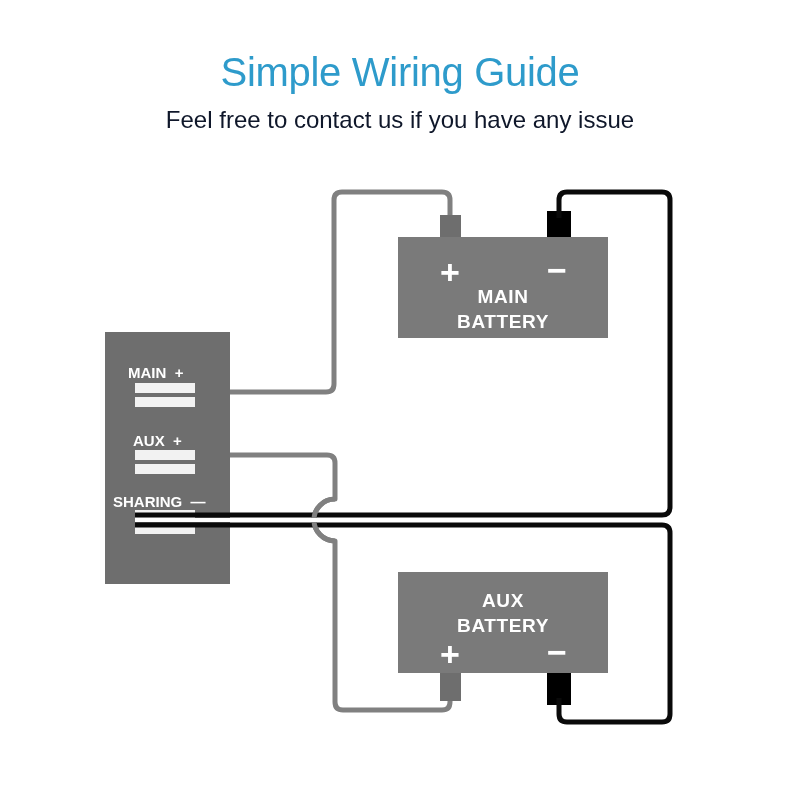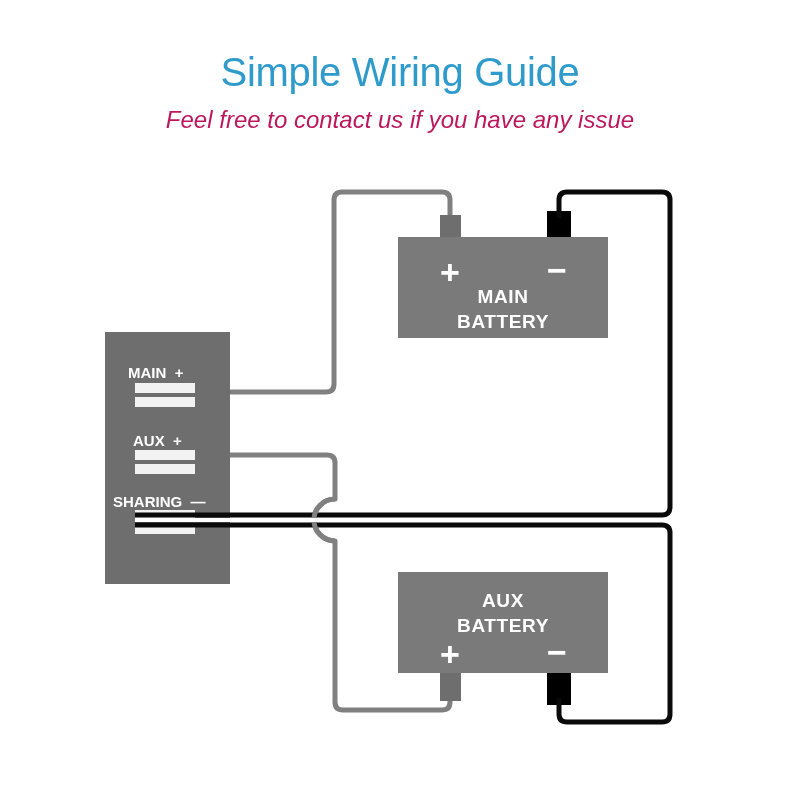--- a/index.html
+++ b/index.html
@@ -81,21 +81,21 @@
     font-size: 34px;
   }
 </style>
 </head>
 <body>
 
 <div id="page" style="background: rgb(255, 255, 255); margin-top: 12px;">
 
   <div class="header">
     <div class="title" style="color: rgb(46, 155, 203);">Simple Wiring Guide</div>
-    <div class="subtitle" style="color: #be185d; font-style: italic;">Feel free to contact us if you have any issue</div>
+    <div class="subtitle" style="color: #0f172a;">Feel free to contact us if you have any issue</div>
   </div>
 
   <div class="diagram">
     <svg width="800" height="800" viewBox="0 0 800 800" xmlns="http://www.w3.org/2000/svg">
 
       <path d="M 205,380 L 326,380 Q 334,380 334,372 L 334,188 Q 334,180 342,180 L 442,180 Q 450,180 450,188 L 450,212" fill="none" stroke="#808080" stroke-width="5" stroke-linecap="butt" stroke-linejoin="round"></path>
 
       <path d="M 205,443 L 327,443 Q 335,443 335,451 L 335,487
                A 15 15 0 0 0 335 529
                L 335,690 Q 335,698 343,698 L 442,698 Q 450,698 450,690 L 450,672" fill="none" stroke="#808080" stroke-width="5" stroke-linecap="butt" stroke-linejoin="round"></path>

